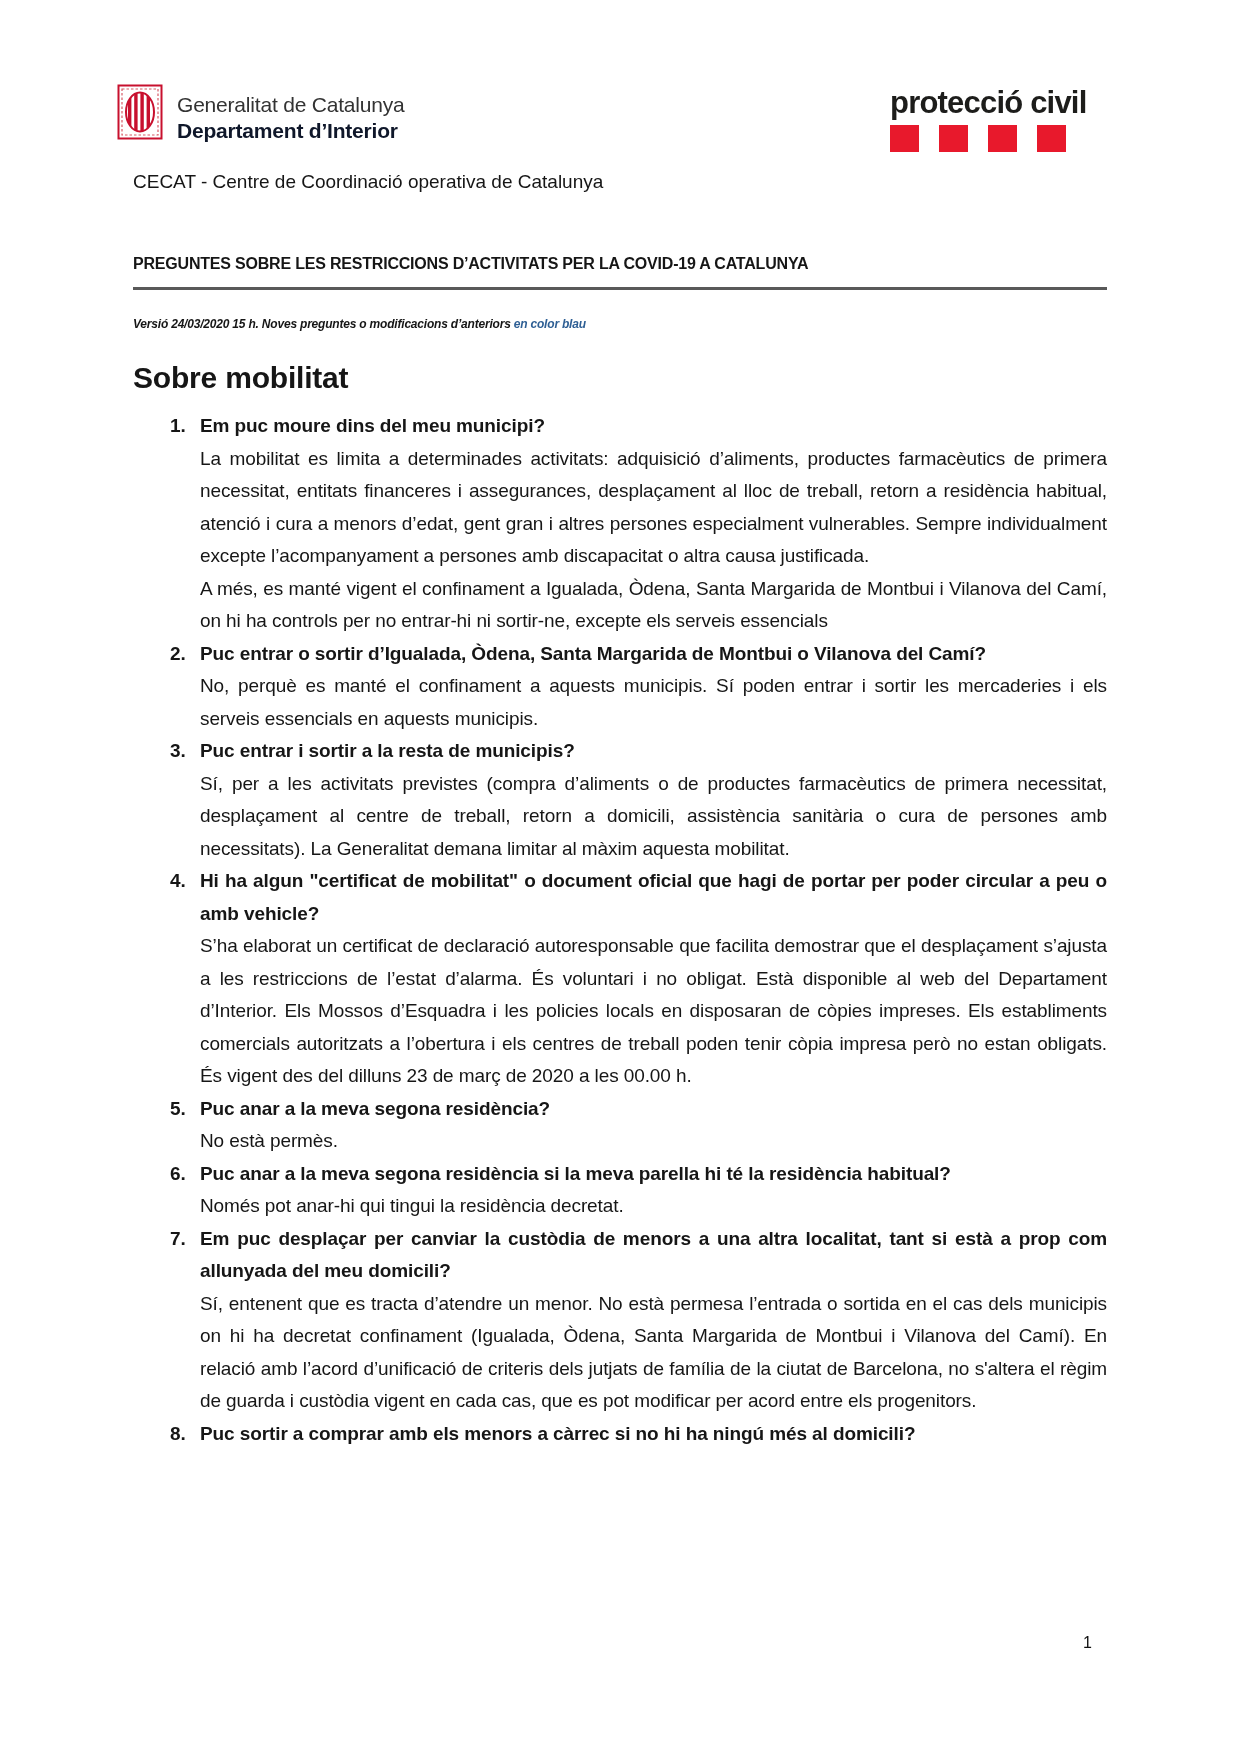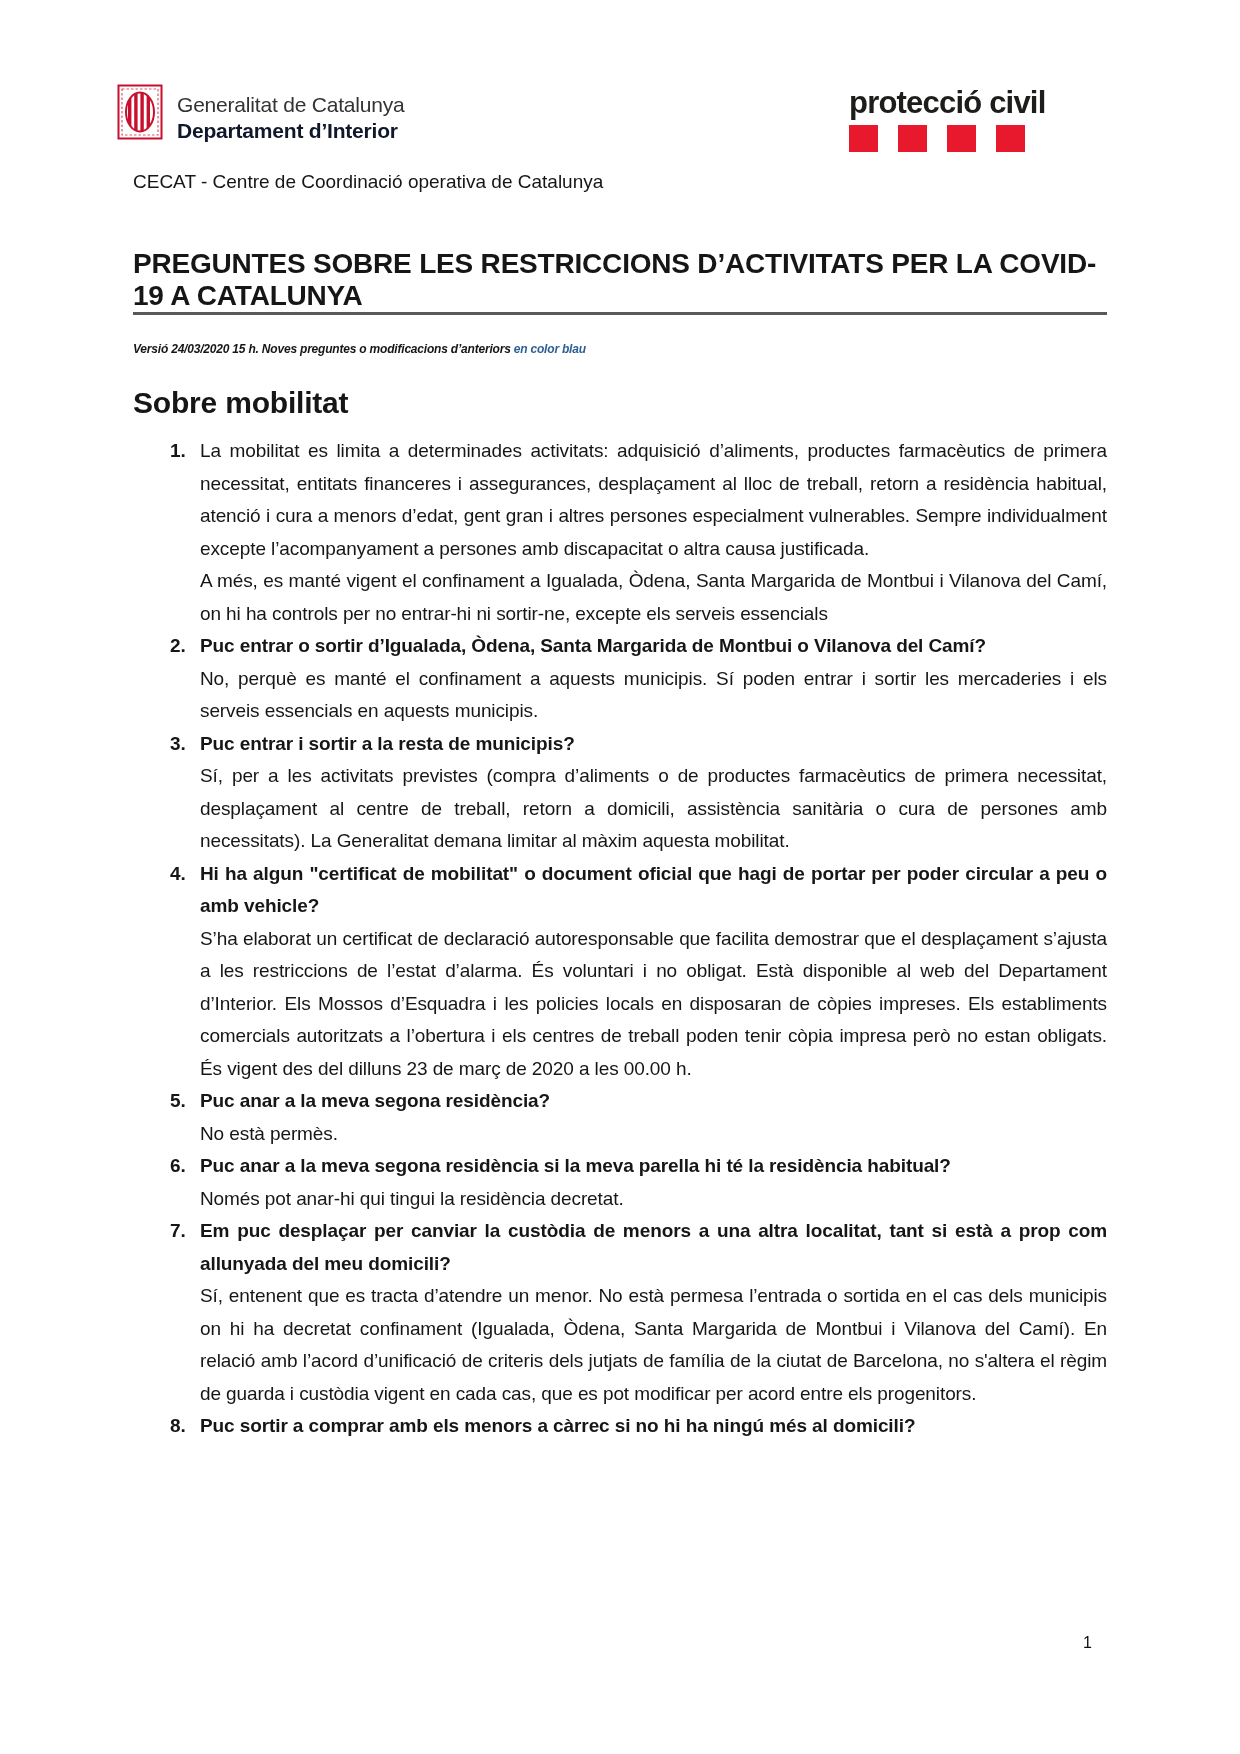--- a/index.html
+++ b/index.html
@@ -12,32 +12,33 @@
     color:#161616;
     overflow:hidden;
   }
 
   
   .brand-left { position:absolute; left:85px; top:84px; display:flex; align-items:flex-start;padding-left:32px; }
   .senyera { width:46px; height:56px; margin-right:14px; }
   .brand-left-text { padding-top:8px; font-size:21px; line-height:26px; color:#333; letter-spacing:-0.2px; }
   .brand-left-text .dept { font-weight:bold; color:#0f172a; }
 
-  .brand-right { position:absolute; left:849px; top:86px; width:240px; }
+  .brand-right { position:absolute; left:890px; top:86px; width:240px; }
   .pc-text { font-size:31px; font-weight:bold; color:#1d1d1b; letter-spacing:-0.8px; line-height:34px; }
   .pc-squares { margin-top:5px; display:flex; gap:20px; }
   .pc-squares span { width:29px; height:27px; background:#e8192c; display:inline-block; }
 
   
   .content { position:absolute; left:133px; right:133px; top:170px; }
   .cecat { font-size:19px; font-weight:normal; line-height:24px; }
   .doc-title {
     margin:54px 0 0 0;
-    font-size:28px; font-weight:bold; line-height:32px;
+    font-size:16px; font-weight:bold; line-height:32px;
     letter-spacing:-0.2px;
+    padding-bottom:7px;
     border-bottom:3px solid #595959;
   }
   .version-line { margin-top:27px; font-size:12px; font-weight:bold; font-style:italic; letter-spacing:-0.2px; }
   .version-line .blue { color:#2e5f94; }
   .section-heading { margin:30px 0 0 0; font-size:30px; font-weight:bold; letter-spacing:-0.2px; }
 
   .qa-list { margin-top:15px; font-size:19px; line-height:32.5px; letter-spacing:-0.1px; }
   .item { position:relative; padding-left:67px; }
   .num { position:absolute; left:37px; top:0; font-weight:bold; }
   .question { font-weight:bold; text-align:justify; }
@@ -92,20 +93,21 @@
     <div class="version-line">
       <span>Versió 24/03/2020 15 h. Noves preguntes o modificacions d’anteriors </span><span class="blue">en color blau</span>
     </div>
 
     <h2 class="section-heading">Sobre mobilitat</h2>
 
     <div class="qa-list">
 
       <div class="item">
         <span class="num">1.</span>
+        <div class="question">Em puc moure dins del meu municipi?</div>
         <div class="answer">La mobilitat es limita a determinades activitats: adquisició d’aliments, productes farmacèutics de primera necessitat, entitats financeres i assegurances, desplaçament al lloc de treball, retorn a residència habitual, atenció i cura a menors d’edat, gent gran i altres persones especialment vulnerables. Sempre individualment excepte l’acompanyament a persones amb discapacitat o altra causa justificada.</div>
         <div class="answer">A més, es manté vigent el confinament a Igualada, Òdena, Santa Margarida de Montbui i Vilanova del Camí, on hi ha controls per no entrar-hi ni sortir-ne, excepte els serveis essencials</div>
       </div>
 
       <div class="item">
         <span class="num">2.</span>
         <div class="question">Puc entrar o sortir d’Igualada, Òdena, Santa Margarida de Montbui o Vilanova del Camí?</div>
         <div class="answer">No, perquè es manté el confinament a aquests municipis. Sí poden entrar i sortir les mercaderies i els serveis essencials en aquests municipis.</div>
       </div>
 

